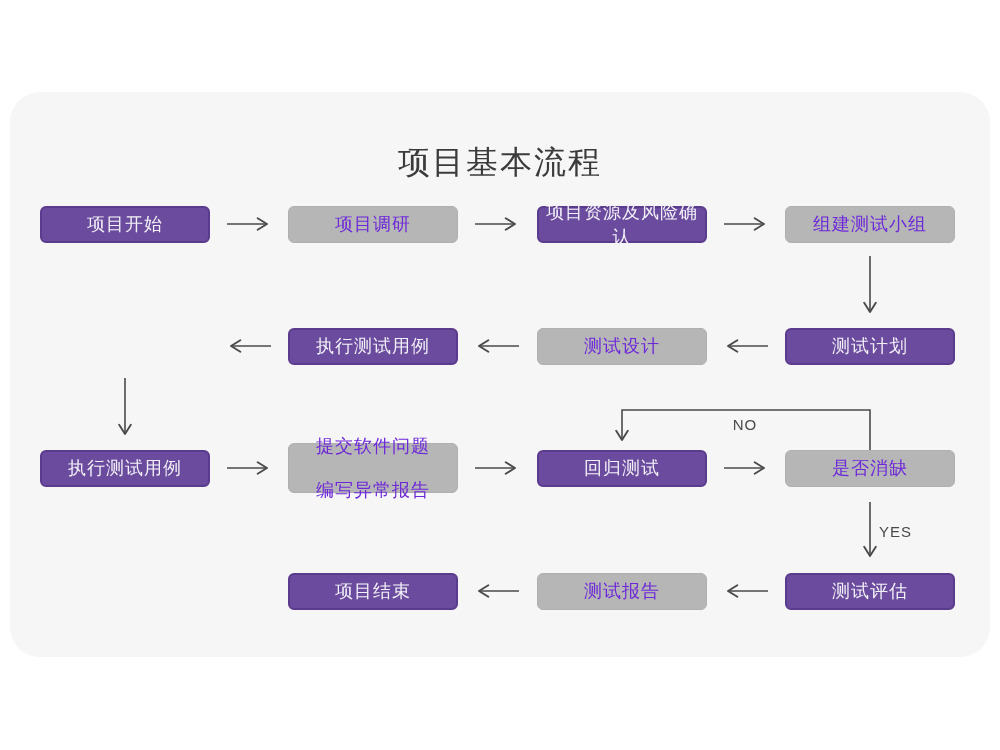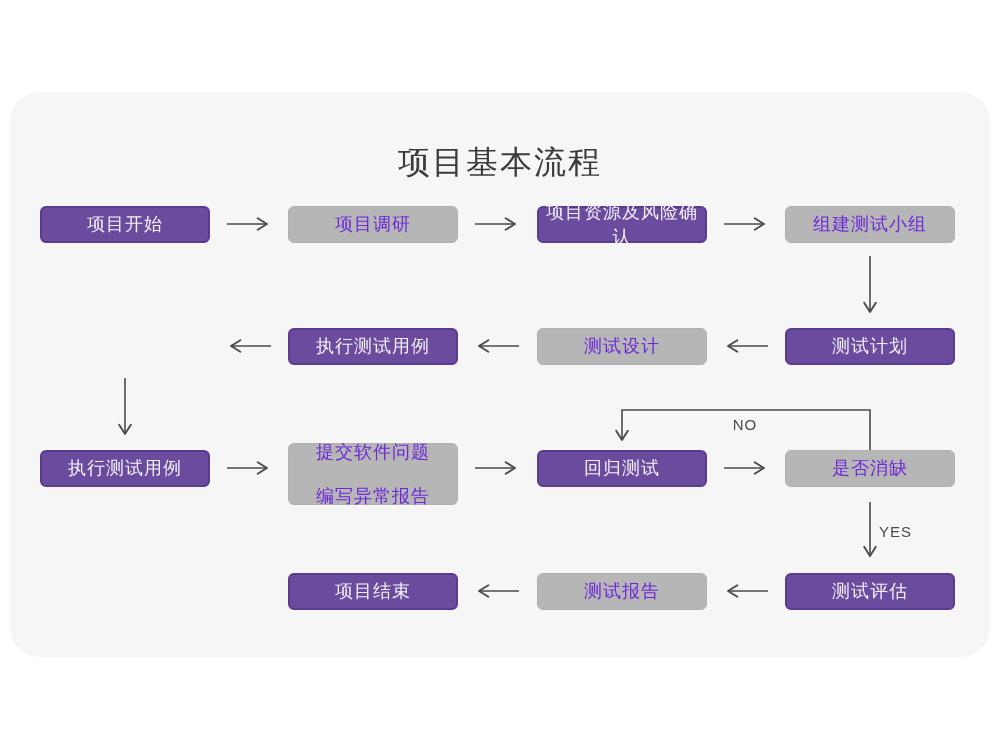--- a/index.html
+++ b/index.html
@@ -84,21 +84,21 @@
   }
   .node.purple {
     background: var(--purple_fill, #6b4b9d);
     border: 2px solid var(--purple_border, #5b3b8e);
   }
   .node.gray {
     background: var(--gray_fill, #b6b6b6);
     border: 1px solid var(--gray_border, #b0b0b0);
     color: #6d28d9;
   }
-  .node.tall { height: 62px; gap: 20px; }
+  .node.tall { height: 50px; gap: 20px; }
 
   .edge-label {
     position: absolute;
     font-size: 15px;
     color: var(--arrow_color, #4a4a4a);
     letter-spacing: 1px;
   }
   .edge-label.no { left: 745px; top: 416px; transform: translateX(-50%); }
   .edge-label.yes { left: 879px; top: 523px; }
 </style>

